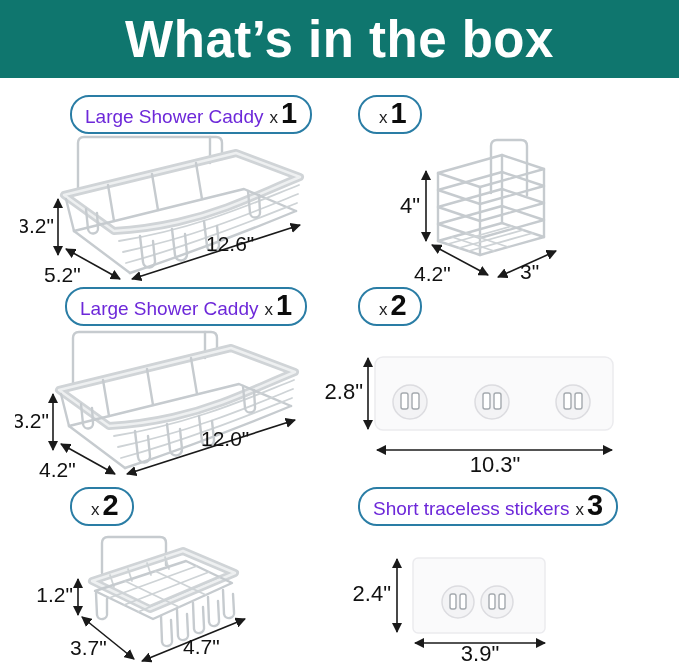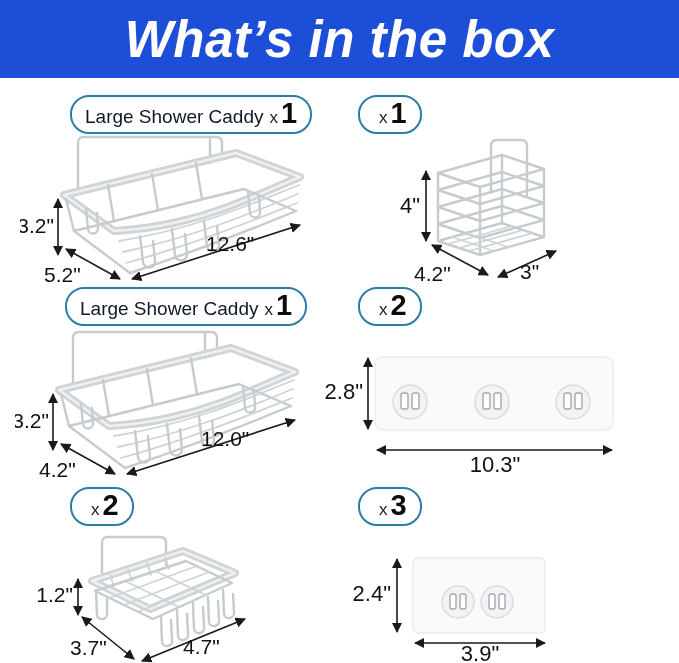--- a/index.html
+++ b/index.html
@@ -1,34 +1,34 @@
 <!DOCTYPE html>
 <html><head>
 <meta charset="utf-8">
 <style>
   html,body{margin:0;padding:0;background:#ffffff;}
   .page{
     position:relative;width:679px;height:663px;background:#ffffff;
     font-family:"Liberation Sans",sans-serif;overflow:hidden;
   }
   .header{
-    height:78px;background:#1d4ed8;display:flex;align-items:center;justify-content:center;font-style:italic;
+    height:78px;background:#0f766e;display:flex;align-items:center;justify-content:center;
   }
   .header .title{
     color:#ffffff;font-size:51px;font-weight:bold;letter-spacing:0.5px;margin:0;line-height:1;
   }
   .grid{
     display:grid;grid-template-columns:340px 339px;grid-template-rows:205px 197px 183px;
   }
   .cell{position:relative;}
   .pill{
     position:absolute;display:inline-flex;align-items:baseline;white-space:nowrap;
     border:2px solid #2a7da5;border-radius:19px;padding:3px 13px 4px;background:#fff;
   }
-  .pill-text{font-size:19px;color:#0f172a;}
+  .pill-text{font-size:19px;color:#6d28d9;}
   .pill-x{font-size:17px;color:#1d1d1f;margin-left:6px;}
   .pill-count{font-size:29px;font-weight:bold;color:#0c0c0c;margin-left:3px;line-height:0.9;}
   .fig{position:absolute;}
   
   .wire{fill:none;stroke:#c6cbcf;stroke-width:2.4;stroke-linecap:round;stroke-linejoin:round;}
   .wire-thin{fill:none;stroke:#ced3d6;stroke-width:1.8;stroke-linecap:round;}
   .band{fill:none;stroke:#d0d4d7;stroke-width:8;stroke-linejoin:round;}
   .band-hi{fill:none;stroke:#eef0f1;stroke-width:2.5;stroke-linejoin:round;}
   .dim{stroke:#1a1a1a;stroke-width:1.6;fill:none;}
   .dim-label{font-size:21px;fill:#111;font-family:"Liberation Sans",sans-serif;}
@@ -251,20 +251,21 @@
           <line class="dim" x1="62" y1="94" x2="114" y2="136" marker-start="url(#ah-sd)" marker-end="url(#ah-sd)"></line>
           <text class="dim-label" x="50" y="132">3.7"</text>
           <line class="dim" x1="122" y1="138" x2="225" y2="96" marker-start="url(#ah-sd)" marker-end="url(#ah-sd)"></line>
           <text class="dim-label" x="163" y="131">4.7"</text>
         </g>
       </svg>
     </div>
 
     <div class="cell">
       <div class="pill" style="left:18px;top:7px">
+        <span class="pill-text">Short traceless stickers</span>
         <span class="pill-x">x</span>
         <span class="pill-count">3</span>
       </div>
       <svg class="fig" style="left:0px;top:43px" width="339" height="140" viewBox="0 0 339 140">
         <defs>
             <marker id="ah-ss" viewBox="0 0 10 10" refX="9" refY="5" markerWidth="6.5" markerHeight="6.5" orient="auto-start-reverse">
               <path d="M0 0L10 5L0 10z" fill="#1a1a1a"></path>
             </marker>
           </defs>
         <g>

